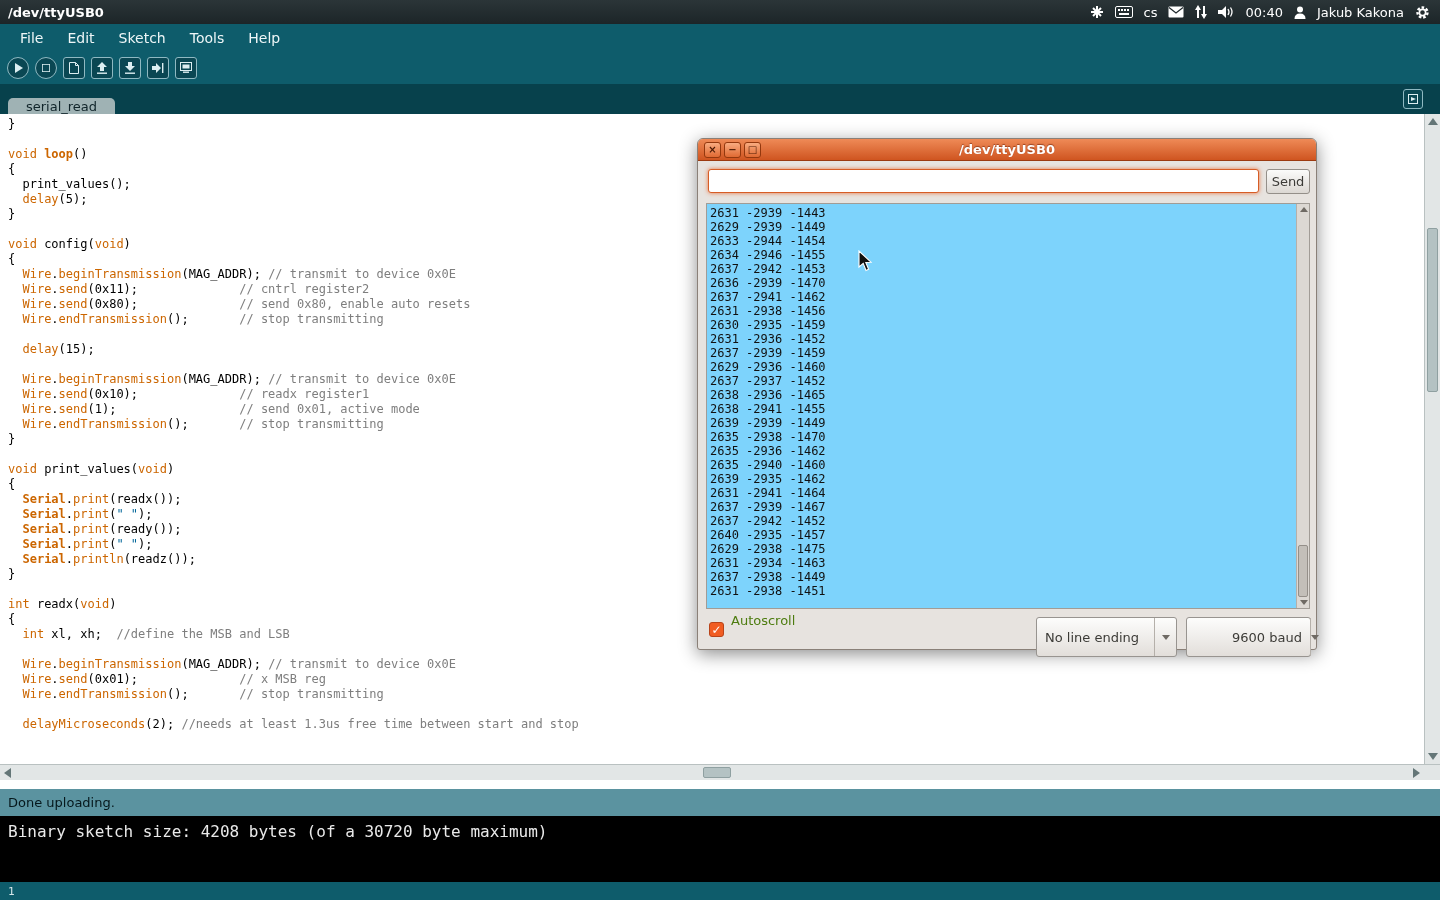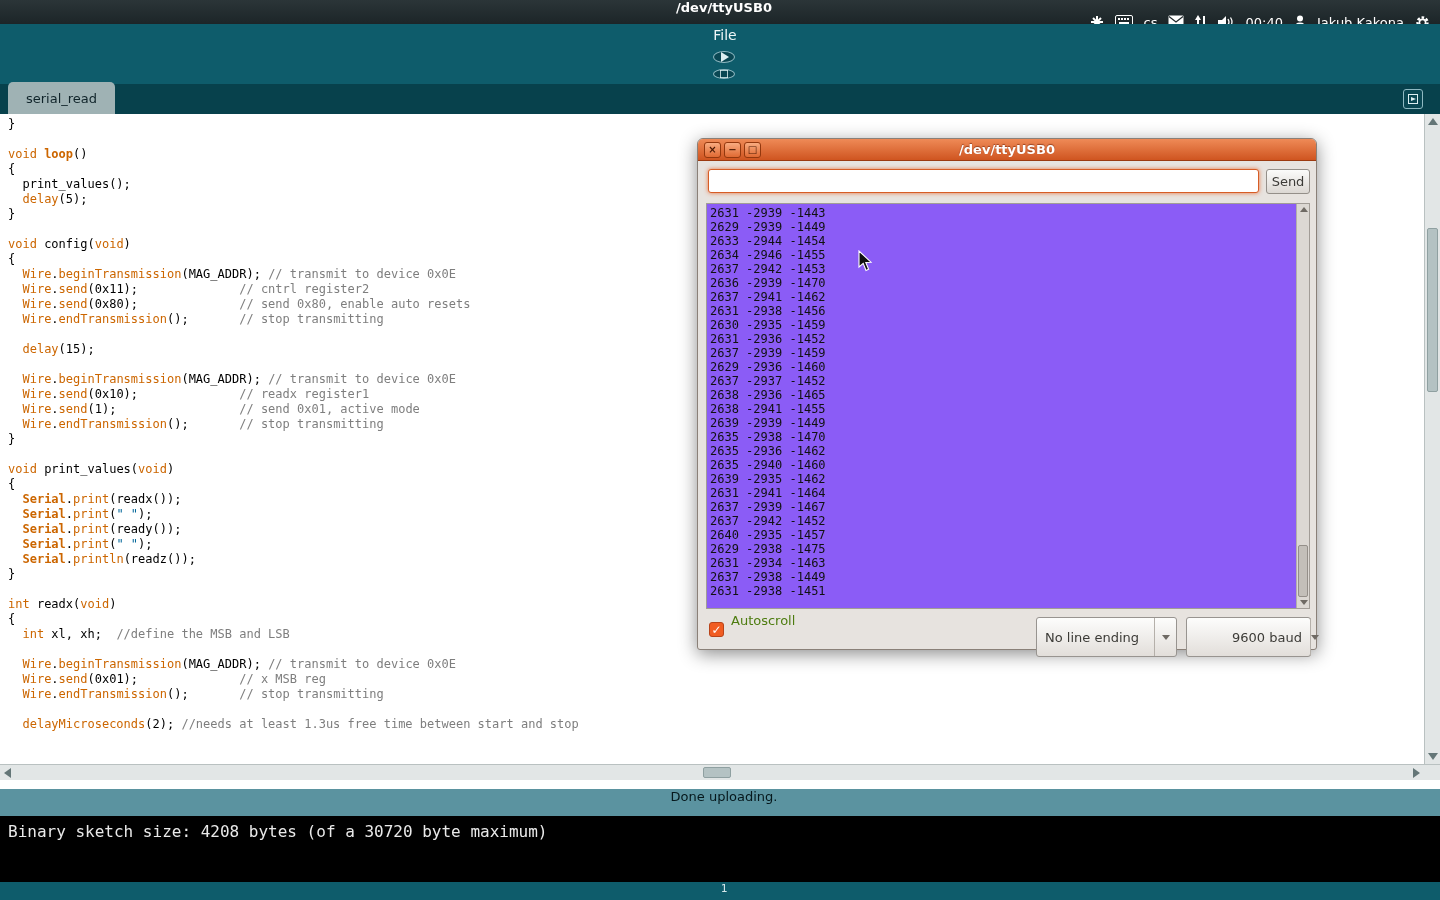--- a/index.html
+++ b/index.html
@@ -3,31 +3,31 @@
 <meta charset="utf-8">
 <style>
   * { box-sizing: border-box; margin: 0; padding: 0; }
   html,body { width:1440px; height:900px; }
   body {
     position: relative;
     font-family: "DejaVu Sans", sans-serif;
     background: #ffffff;
     overflow: hidden;
   }
-  .abs { position: absolute; flex-direction: column; }
+  .abs { position: absolute; }
 
   
   #top-panel {
     left:0; top:0; width:1440px; height:24px;
     background: linear-gradient(#2b3538,#1c2528);
     color:#ffffff; display:flex; align-items:center;
     font-size:13px;
   }
   #panel-title { font-weight:bold; padding-left:8px; }
-  #tray { margin-left:auto; display:flex; align-items:flex-start; gap:11px; padding-right:10px; }
+  #tray { margin-left:auto; display:flex; align-items:center; gap:11px; padding-right:10px; }
   #tray svg { display:block; }
   .tray-txt { font-size:13px; color:#fff; }
   #username-label { font-size:13px; }
 
   
   #menubar {
     left:0; top:24px; width:1440px; height:27px;
     background:#0e5c6b; display:flex; align-items:center;
     padding-left:10px; gap:4px; color:#eef6f7; font-size:14px;
   }
@@ -45,21 +45,21 @@
     border-radius:3px;
   }
   .tbtn.round { border-radius:50%; }
 
   
   #tabbar {
     left:0; top:84px; width:1440px; height:30px;
     background:#07414c;
   }
   #tab-serial-read {
-    position:absolute; left:8px; bottom:0; height:32px; padding:0 18px;
+    position:absolute; left:8px; bottom:0; height:16px; padding:0 18px;
     background:#9fb2b4; color:#10242a; font-size:13px;
     border-radius:5px 5px 0 0; display:flex; align-items:center;
   }
   #tabbar-extra-btn {
     position:absolute; right:17px; top:5px; width:20px; height:20px;
     background:#0a4753; border:1px solid #8fb9c2; border-radius:3px;
     display:flex; align-items:center; justify-content:center;
   }
 
   
@@ -158,21 +158,21 @@
   }
   #sm-send {
     position:absolute; left:568px; top:30px; width:44px; height:25px;
     background:linear-gradient(#fbfbfa,#dcd8d3);
     border:1px solid #948f89; border-radius:3px;
     font-size:13px; color:#3c3b37; display:flex; align-items:center; justify-content:center;
   }
 
   #sm-output {
     position:absolute; left:8px; top:64px; width:604px; height:406px;
-    background:#8b5cf6; border:1px solid #a19c96; overflow:hidden;
+    background:#7dd3fc; border:1px solid #a19c96; overflow:hidden;
   }
   #sm-lines {
     position:absolute; left:3px; top:2px; right:14px; bottom:0;
     font-family:"DejaVu Sans Mono", monospace; font-size:12px;
     line-height:14px; color:#111111; white-space:pre;
   }
   .sl { height:14px; }
   #sm-scroll {
     position:absolute; right:0; top:0; width:13px; height:100%;
     background:#dcd8d3; border-left:1px solid #b5b0aa;

